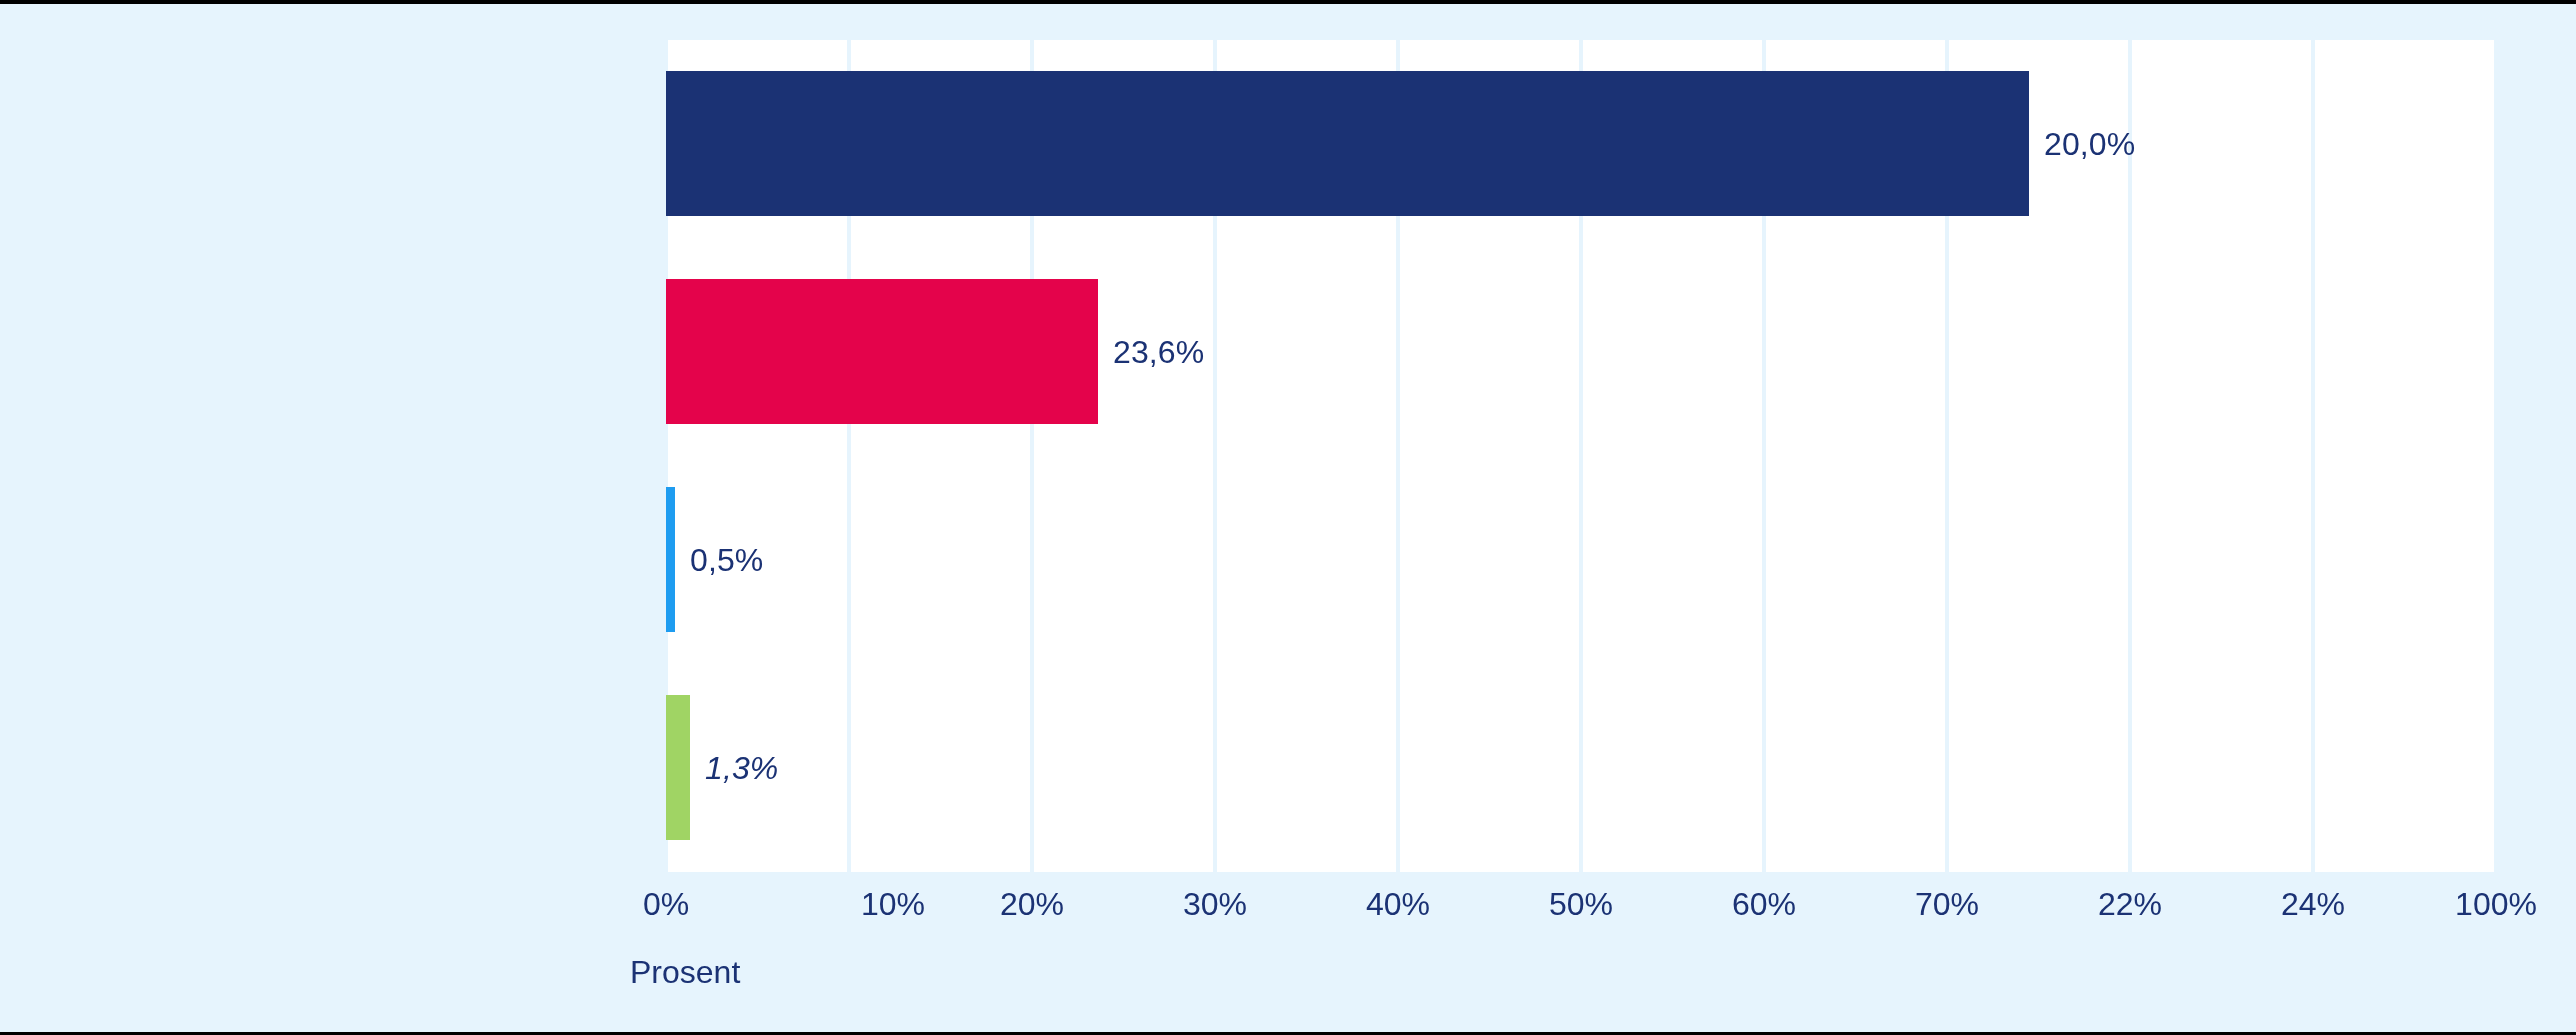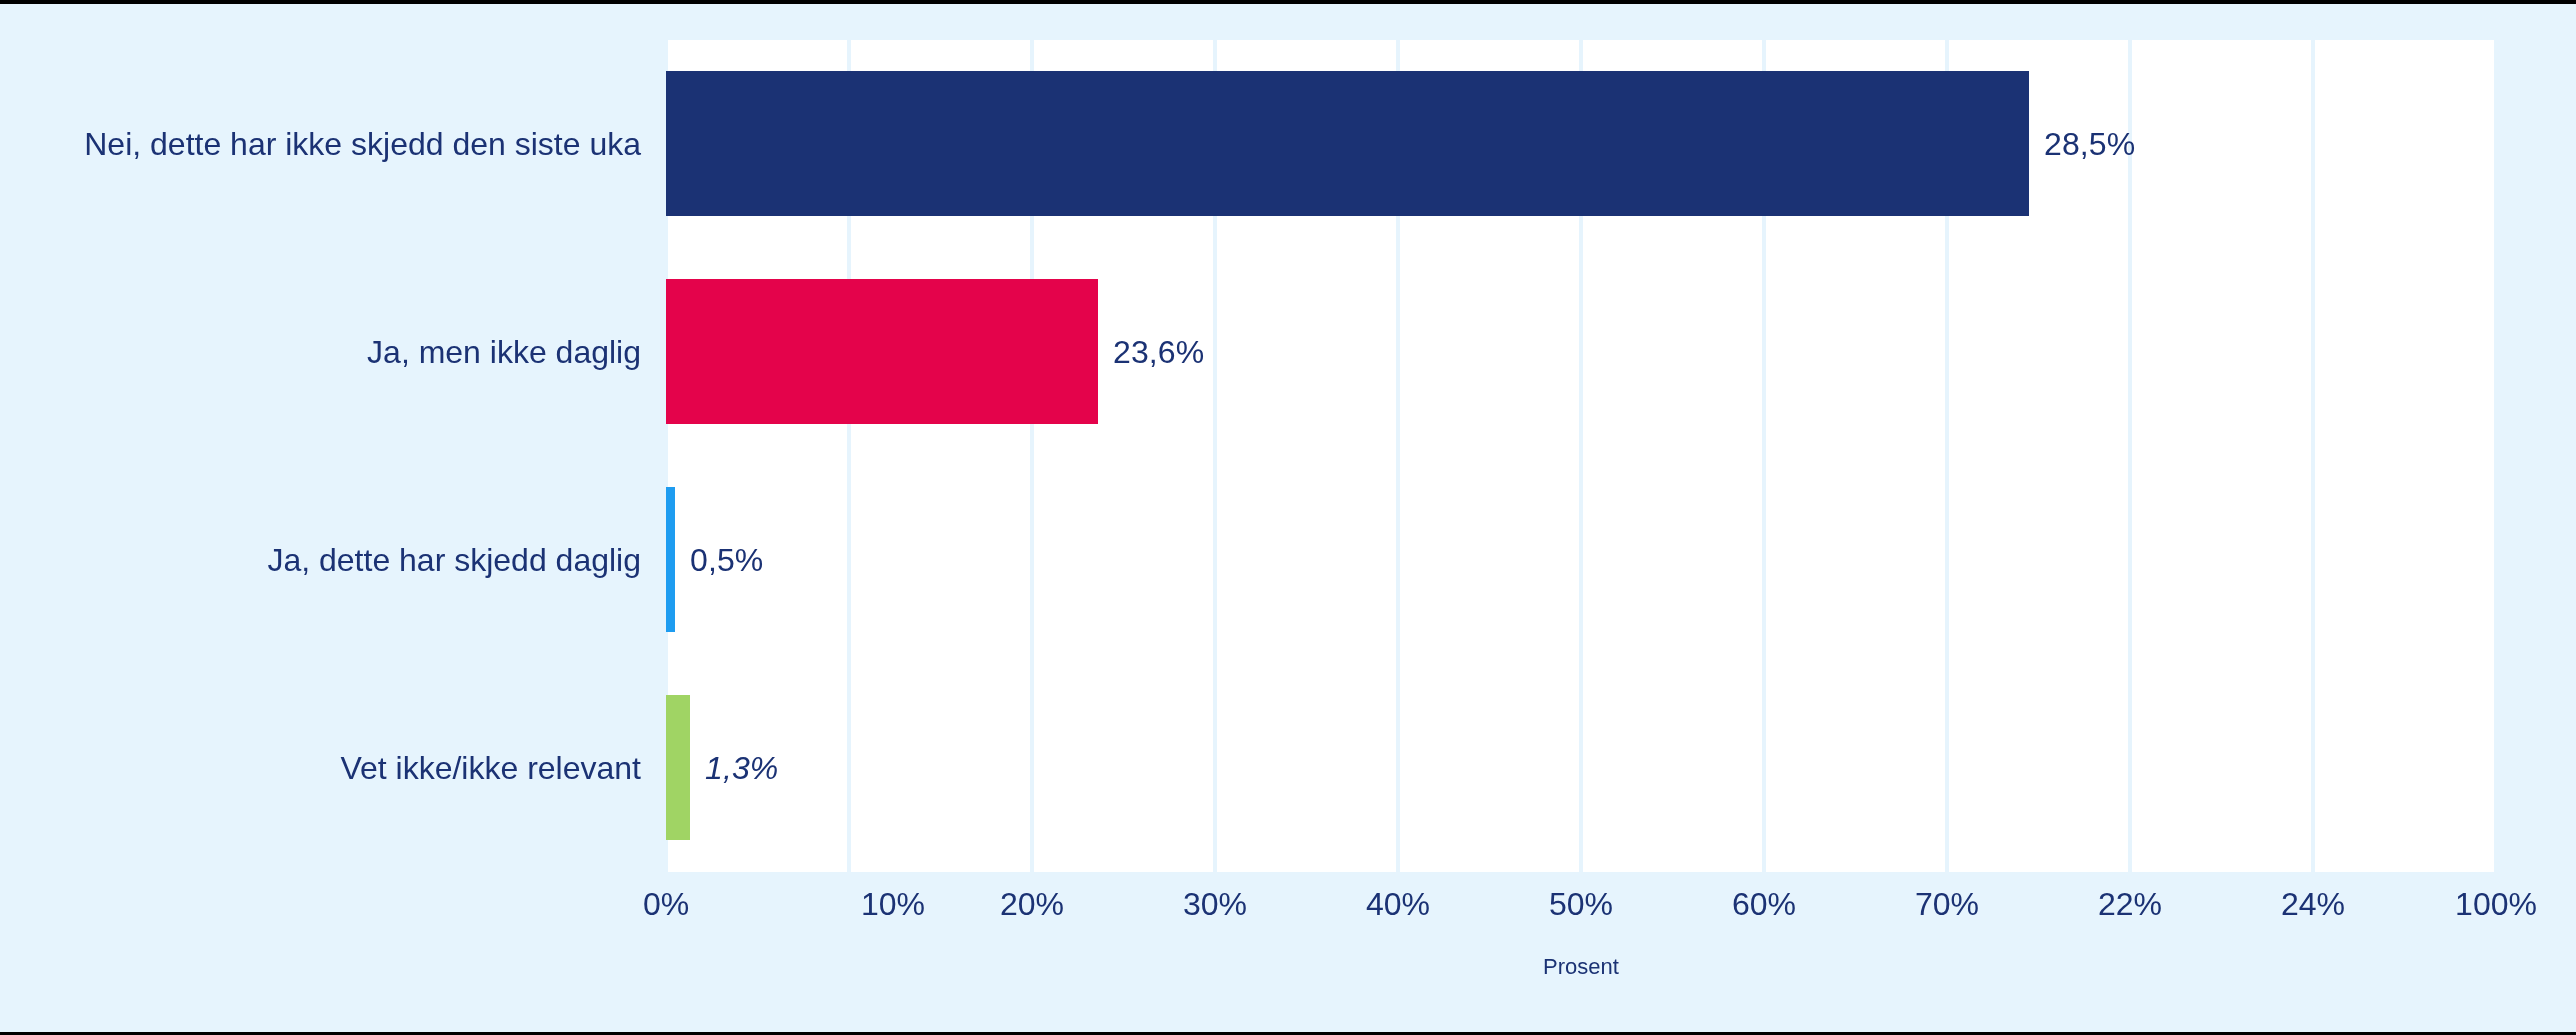--- a/index.html
+++ b/index.html
@@ -100,26 +100,26 @@
   .x-tick {
     position: absolute;
     top: 0;
     transform: translateX(-50%);
     color: #1b3274;
     font-size: 32px;
     white-space: nowrap;
   }
   #x-axis-title {
     position: absolute;
-    left: 666px;
+    left: 630px;
     top: 950px;
     width: 1830px;
-    text-align: center;
+    text-align: left;
     color: #1b3274;
-    font-size: 22px;
+    font-size: 32px;
   }
 </style>
 </head>
 <body>
 
 <div id="figure">
 
   <div id="plot-area">
     <div id="gridlines">
         <div class="gridline" style="left: 0px;"></div>
@@ -130,43 +130,37 @@
         <div class="gridline" style="left: 915px;"></div>
         <div class="gridline" style="left: 1098px;"></div>
         <div class="gridline" style="left: 1281px;"></div>
         <div class="gridline" style="left: 1464px;"></div>
         <div class="gridline" style="left: 1647px;"></div>
         <div class="gridline" style="left: 1830px;"></div>
       </div>
     <div id="bars">
         <div class="bar-row" style="top: 0px; height: 208px;">
           <div class="bar" title="Nei, dette har ikke skjedd den siste uka: 74,5%" style="width: 1363px; background: rgb(27, 50, 116);"></div>
-          <div class="bar-value" style="left: 1378px;">28,5%</div>
+          <div class="bar-value" style="left: 1378px;">20,0%</div>
         </div>
         <div class="bar-row" style="top: 208px; height: 208px;">
           <div class="bar" title="Ja, men ikke daglig: 23,6%" style="width: 432px; background: rgb(228, 3, 75);"></div>
           <div class="bar-value" style="left: 447px;">23,6%</div>
         </div>
         <div class="bar-row" style="top: 416px; height: 208px; text-align: right;">
           <div class="bar" title="Ja, dette har skjedd daglig: 0,5%" style="width: 9.2px; background: rgb(30, 156, 240);"></div>
           <div class="bar-value" style="left: 24px;">0,5%</div>
         </div>
         <div class="bar-row" style="top: 624px; height: 208px;">
           <div class="bar" title="Vet ikke/ikke relevant: 1,3%" style="width: 24px; background: rgb(160, 212, 100);"></div>
           <div class="bar-value" style="left: 39px; font-style: italic;">1,3%</div>
         </div>
       </div>
   </div>
 
-  <div id="category-labels">
-      <div class="cat-label" style="top: 104px;">Nei, dette har ikke skjedd den siste uka</div>
-      <div class="cat-label" style="top: 312px;">Ja, men ikke daglig</div>
-      <div class="cat-label" style="top: 520px;">Ja, dette har skjedd daglig</div>
-      <div class="cat-label" style="top: 728px;">Vet ikke/ikke relevant</div>
-    </div>
 
   <div id="x-tick-labels">
       <div class="x-tick" style="left: 0px;">0%</div>
       <div class="x-tick" style="left: 183px; margin-left: 44px;">10%</div>
       <div class="x-tick" style="left: 366px;">20%</div>
       <div class="x-tick" style="left: 549px;">30%</div>
       <div class="x-tick" style="left: 732px;">40%</div>
       <div class="x-tick" style="left: 915px;">50%</div>
       <div class="x-tick" style="left: 1098px;">60%</div>
       <div class="x-tick" style="left: 1281px;">70%</div>

